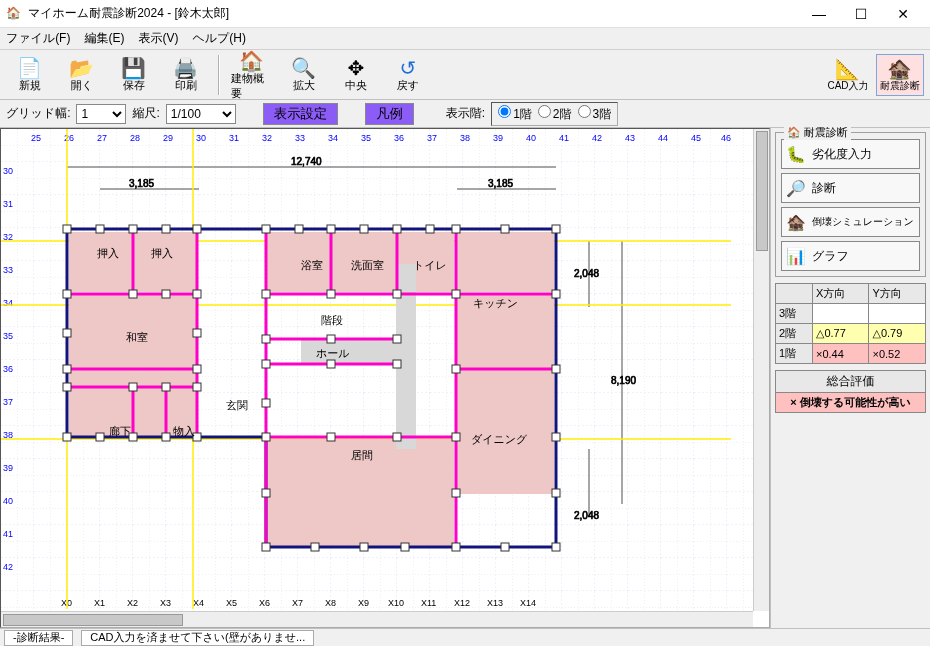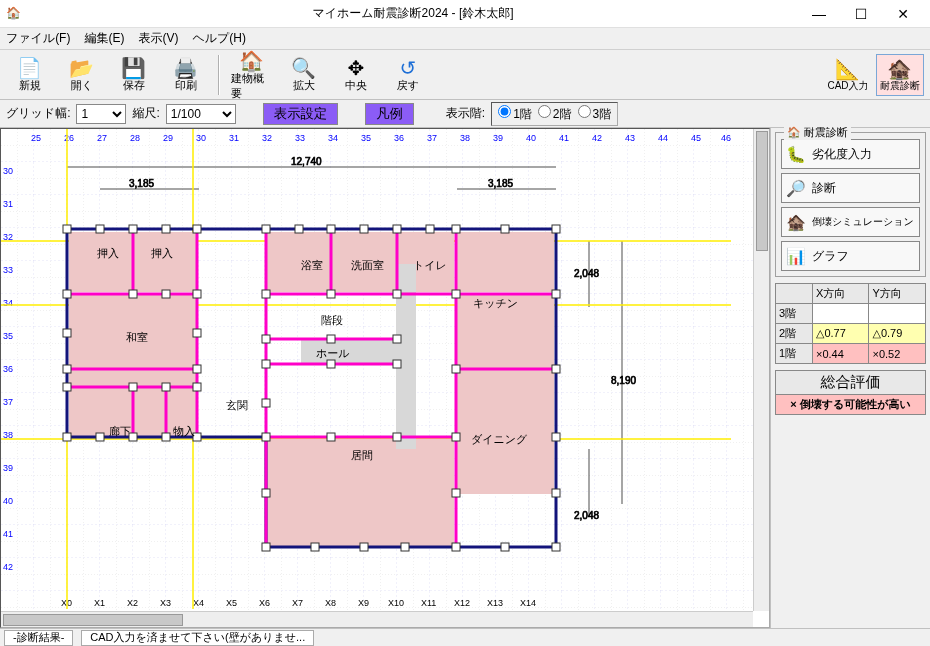--- a/index.html
+++ b/index.html
@@ -14,21 +14,21 @@
 }
 .titlebar {
   height: 28px;
   background: #fff;
   display: flex;
   align-items: center;
   padding: 0 6px;
   border-bottom: 1px solid #e0e0e0;
 }
 .titlebar .icon { width: 16px; height: 16px; margin-right: 6px; }
-.titlebar .title { flex: 1; font-size: 12px; text-align: center; }
+.titlebar .title { flex: 1; font-size: 12px; }
 .titlebar .win-btns { display: flex; gap: 0; }
 .titlebar .win-btn {
   width: 42px; height: 24px;
   display: flex; align-items: center; justify-content: center;
   font-size: 14px; cursor: pointer;
 }
 .menubar {
   height: 22px; display: flex; align-items: center;
   padding: 0 6px; gap: 14px;
   border-bottom: 1px solid #d0d0d0;
@@ -159,21 +159,21 @@
 .eval-table th { background: #e8e8e8; font-weight: normal; }
 .eval-table .row-3f td { background: #ffffff; }
 .eval-table .row-2f td.val { background: #ffffb0; }
 .eval-table .row-1f td.val { background: #ffc0c0; }
 .eval-table .row-1f td.val, .eval-table .row-2f td.val { text-align: left; }
 .overall {
   margin-top: 2px;
 }
 .overall .hdr {
   border: 1px solid #888; border-bottom: none;
-  text-align: center; padding: 2px; background: #e8e8e8; font-size: 15px;
+  text-align: center; padding: 2px; background: #e8e8e8; font-size: 12px;
 }
 .overall .val {
   border: 1px solid #888; text-align: center;
   padding: 2px; background: #ffc0c0; font-size: 11px;
   font-weight: bold; color: #000;
 }
 
 .statusbar {
   position: absolute;
   left: 0; right: 0; bottom: 0; height: 18px;

